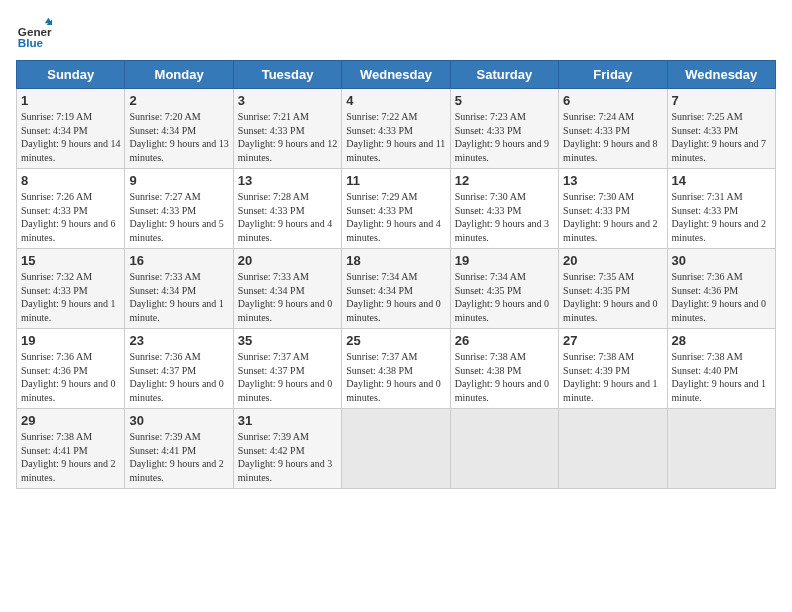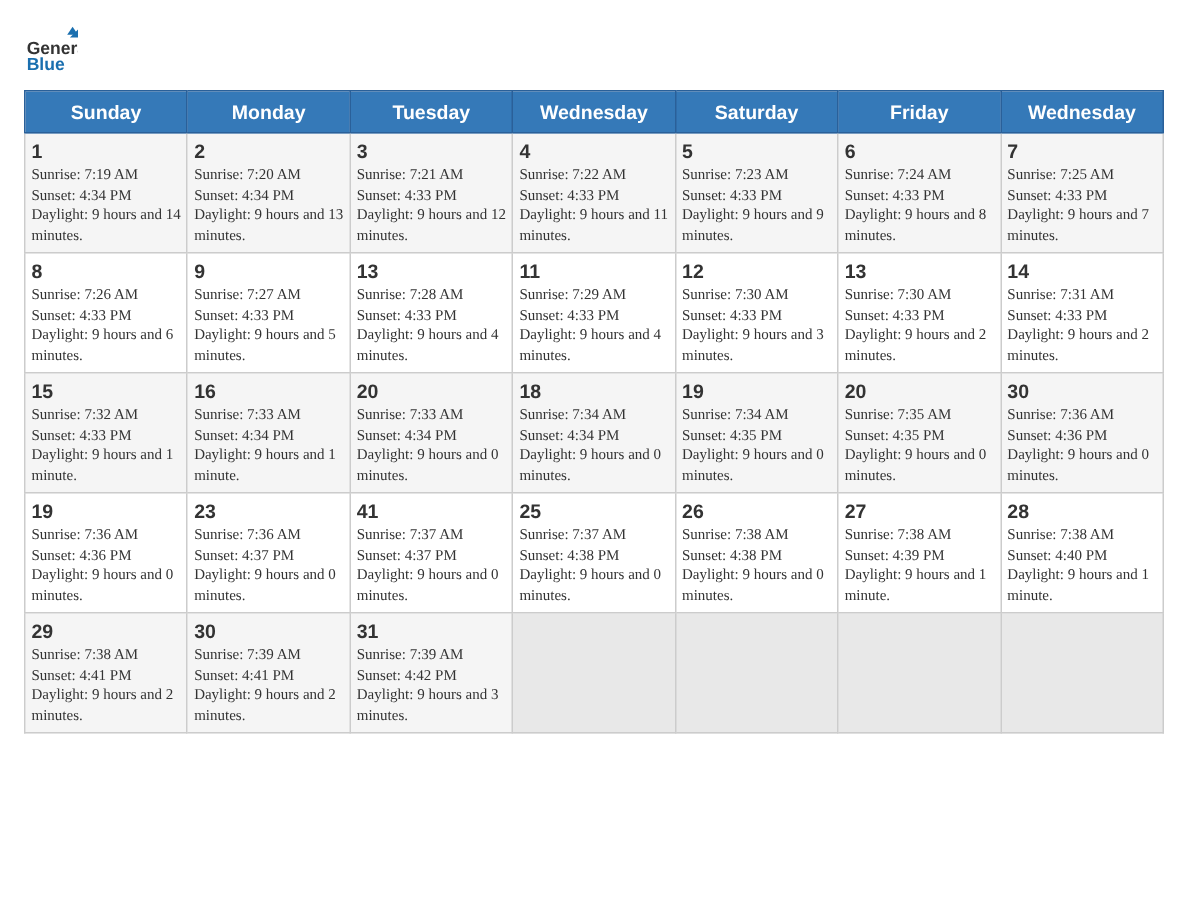--- a/index.html
+++ b/index.html
@@ -161,21 +161,21 @@
         <td><span class="day-number">20</span>
 <span class="day-info">Sunrise: 7:35 AM<br>Sunset: 4:35 PM<br>Daylight: 9 hours and 0 minutes.</span></td>
         <td><span class="day-number">30</span>
 <span class="day-info">Sunrise: 7:36 AM<br>Sunset: 4:36 PM<br>Daylight: 9 hours and 0 minutes.</span></td>
       </tr>
       <tr>
         <td><span class="day-number">19</span>
 <span class="day-info">Sunrise: 7:36 AM<br>Sunset: 4:36 PM<br>Daylight: 9 hours and 0 minutes.</span></td>
         <td><span class="day-number">23</span>
 <span class="day-info">Sunrise: 7:36 AM<br>Sunset: 4:37 PM<br>Daylight: 9 hours and 0 minutes.</span></td>
-        <td><span class="day-number">41</span>
+        <td><span class="day-number">35</span>
 <span class="day-info">Sunrise: 7:37 AM<br>Sunset: 4:37 PM<br>Daylight: 9 hours and 0 minutes.</span></td>
         <td><span class="day-number">25</span>
 <span class="day-info">Sunrise: 7:37 AM<br>Sunset: 4:38 PM<br>Daylight: 9 hours and 0 minutes.</span></td>
         <td><span class="day-number">26</span>
 <span class="day-info">Sunrise: 7:38 AM<br>Sunset: 4:38 PM<br>Daylight: 9 hours and 0 minutes.</span></td>
         <td><span class="day-number">27</span>
 <span class="day-info">Sunrise: 7:38 AM<br>Sunset: 4:39 PM<br>Daylight: 9 hours and 1 minute.</span></td>
         <td><span class="day-number">28</span>
 <span class="day-info">Sunrise: 7:38 AM<br>Sunset: 4:40 PM<br>Daylight: 9 hours and 1 minute.</span></td>
       </tr>

